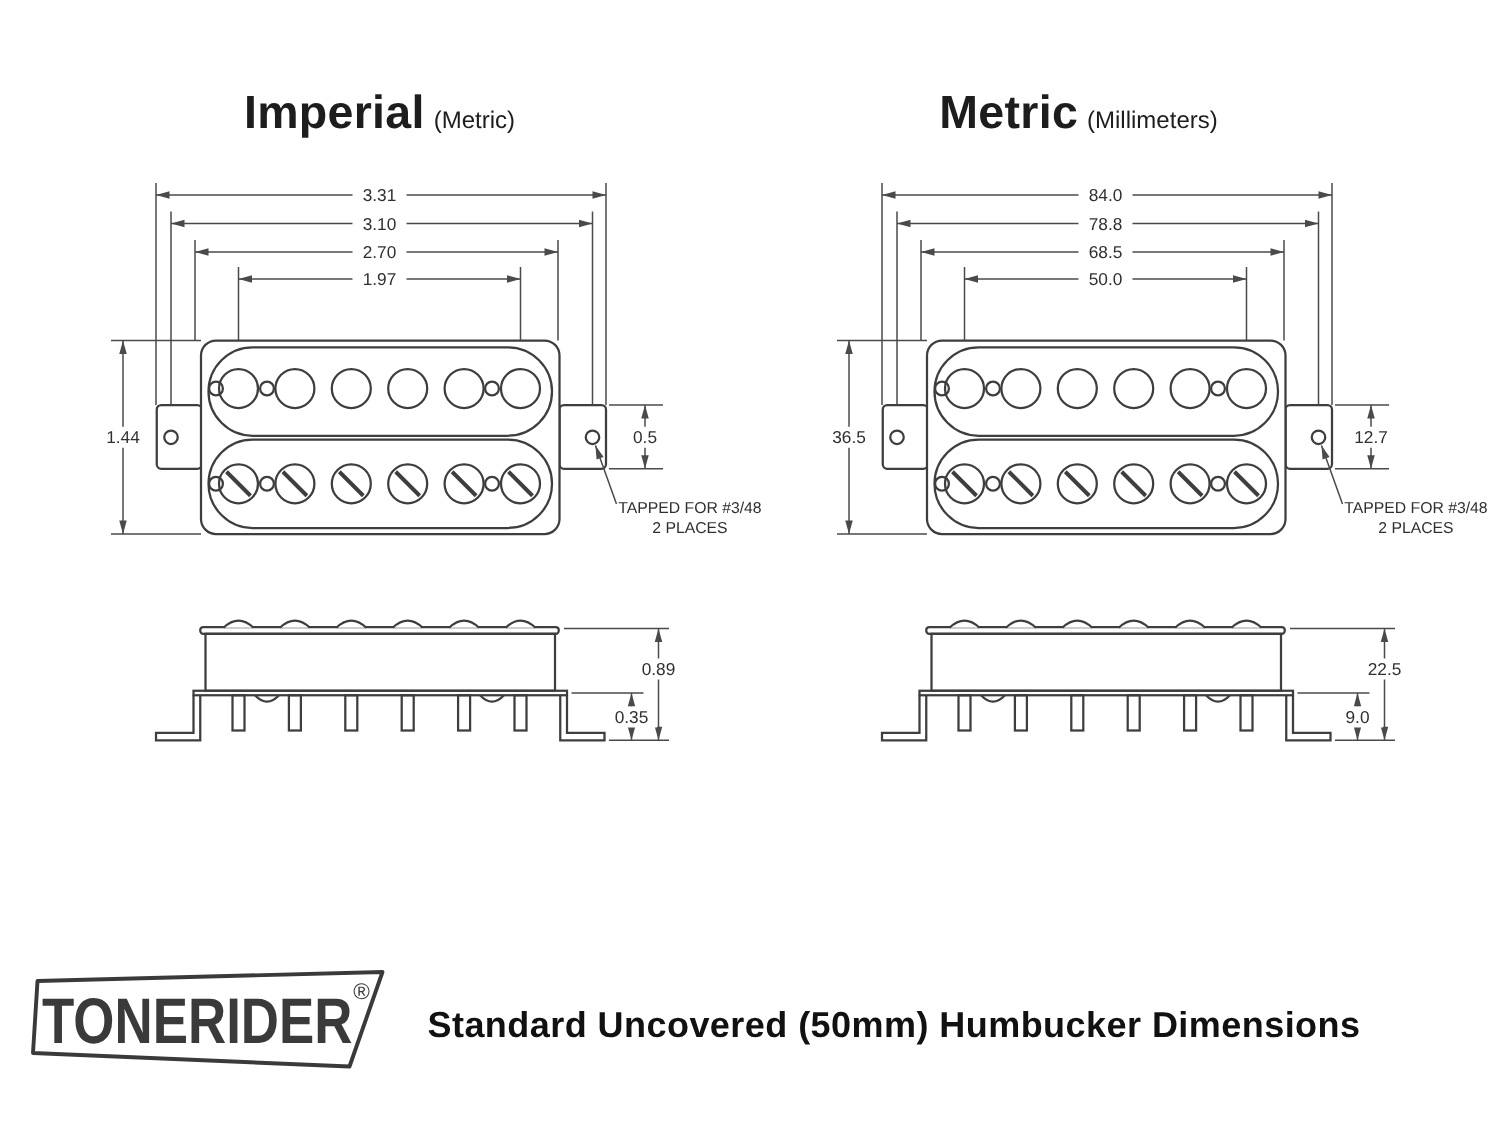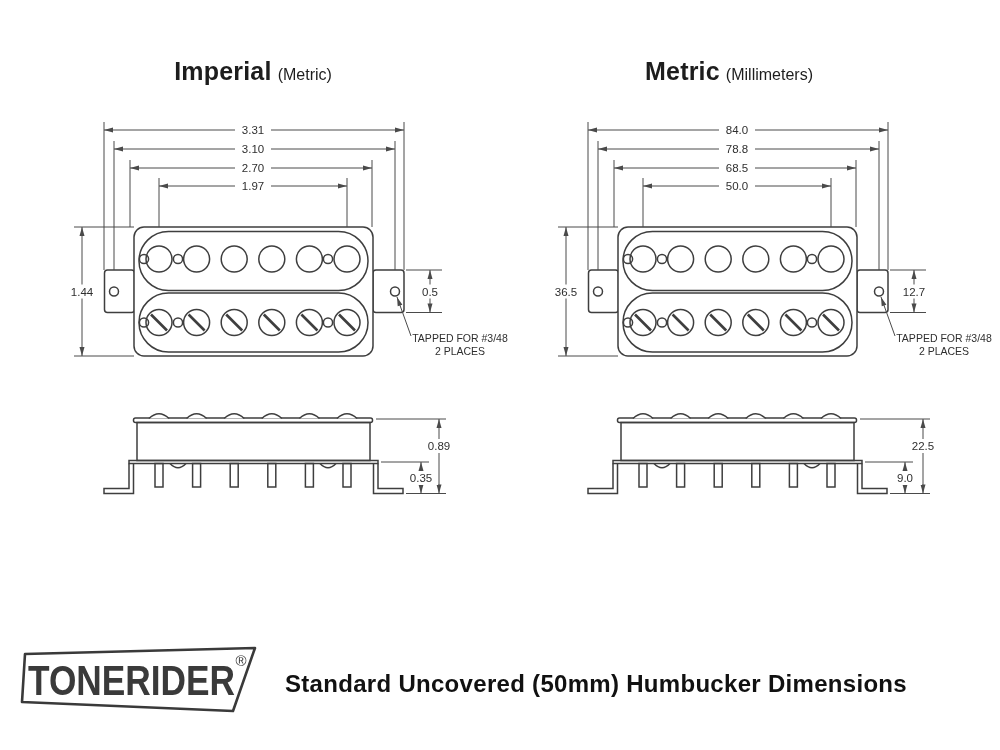--- a/index.html
+++ b/index.html
@@ -3,22 +3,22 @@
 <meta charset="utf-8">
 <style>
   html,body{margin:0;padding:0;background:#fff;}
   #stage{position:relative;width:1000px;height:750px;background:#ffffff;overflow:hidden;
          font-family:"Liberation Sans",sans-serif;}
   .diagram{position:absolute;top:55px;overflow:visible;}
   #imperial-svg{left:8px;}
   #metric-svg{left:492px;}
   .title{position:absolute;top:57px;display:flex;justify-content:center;align-items:baseline;gap:6px;color:#1d1d1d;}
   #imperial-title{left:8px;width:490px;}
-  #metric-title{left:484px;width:490px;}
-  .title .main{font-size:25px;font-weight:600;letter-spacing:0.2px;}
+  #metric-title{left:474px;width:490px;}
+  .title .main{font-size:31px;font-weight:600;letter-spacing:0.2px;}
   .title .suffix{font-size:16px;font-weight:500;}
   .draw{stroke:#3e3e3e;stroke-width:1.5;fill:none;}
   .dims{stroke:#4a4a4a;stroke-width:1;fill:none;}
   .dims text{stroke:none;fill:#2f2f2f;font-family:"Liberation Sans",sans-serif;font-size:11.5px;text-anchor:middle;}
   .dims text.note{font-size:10.5px;}
   .lblbg{fill:#ffffff;stroke:none;}
   .whitefill{fill:#ffffff;}
   #footer-logo{position:absolute;left:15px;top:640px;overflow:visible;}
   #caption{position:absolute;left:285px;top:670px;font-size:24px;font-weight:700;color:#111;letter-spacing:0.3px;}
 </style>

